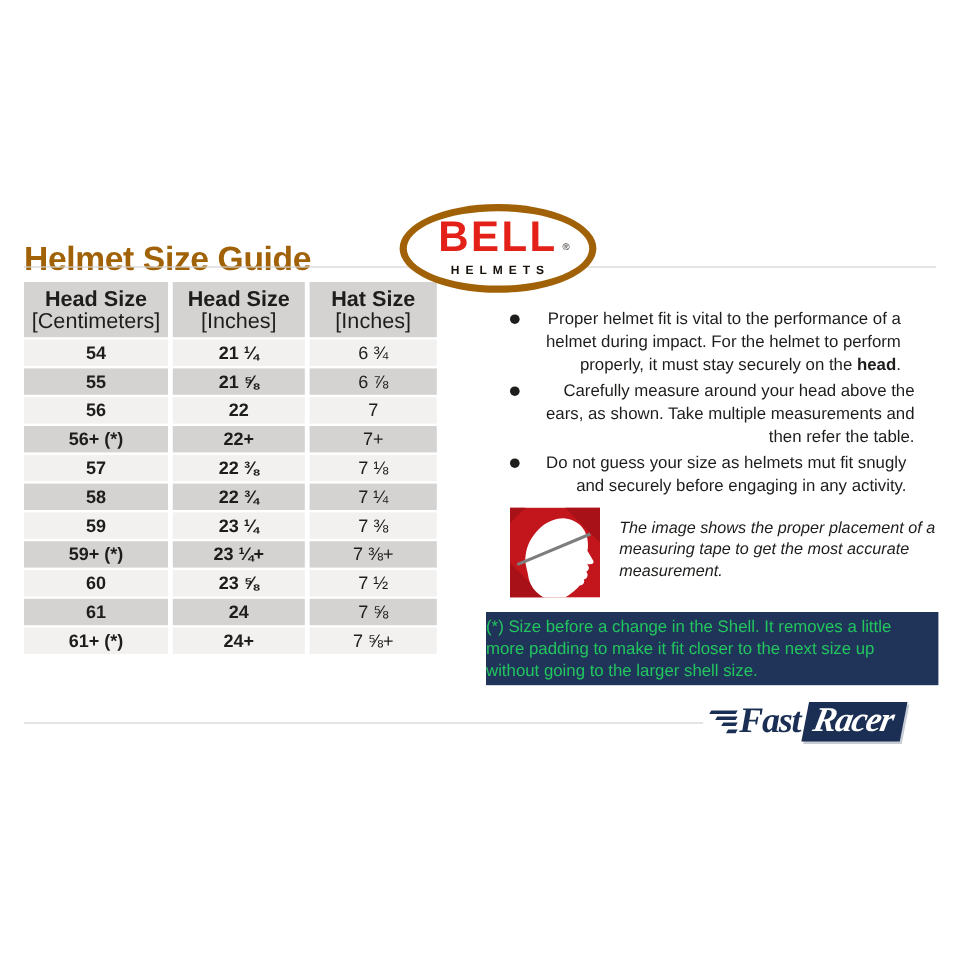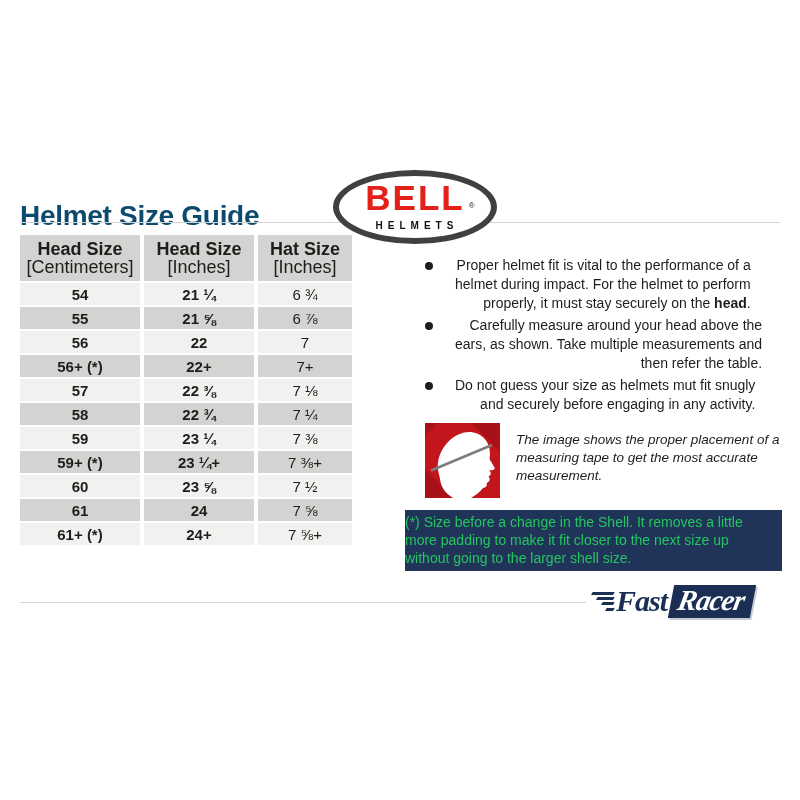--- a/index.html
+++ b/index.html
@@ -1,42 +1,42 @@
 <!DOCTYPE html>
 <html><head>
 <meta charset="utf-8">
 <style>
   html,body{margin:0;padding:0;background:#ffffff;}
   body{width:800px;height:800px;position:relative;overflow:hidden;
        font-family:"Liberation Sans","DejaVu Sans",sans-serif;color:#1d1d1b;}
 
   .page-title{position:absolute;left:20px;top:181px;font-size:28px;font-weight:bold;
-              letter-spacing:-0.3px;color:#0c4a6e;}
+              letter-spacing:-0.3px;color:#a16207;}
 
   .divider{position:absolute;height:1px;background:#d3d3d3;}
   .divider-top{left:20px;top:222px;width:760px;}
   .divider-bottom{left:20px;top:602px;width:566px;}
 
   
   .bell-logo{position:absolute;left:333px;top:170px;width:152px;height:62px;background:#fff;
-             border:6px solid #404040;border-radius:50%;z-index:5;
+             border:6px solid #a16207;border-radius:50%;z-index:5;
              display:flex;flex-direction:column;align-items:center;justify-content:center;}
   .bell-word-row{position:relative;line-height:30px;}
   .bell-word{color:#e32119;font-weight:bold;font-size:35px;letter-spacing:2px;
              transform:scaleY(1.02);display:inline-block;}
   .bell-reg{position:absolute;right:-10px;bottom:-1px;font-size:8px;color:#221a14;}
   .bell-sub{color:#16100b;font-size:10px;font-weight:bold;letter-spacing:5px;margin-top:0px;
             padding-left:4px;}
 
   
   .size-table{position:absolute;left:16px;top:233px;border-collapse:separate;border-spacing:4px 2px;}
   .size-table th{background:#d5d3d1;width:120px;height:46px;font-size:18px;vertical-align:middle;
                  text-align:center;padding:0;}
   .size-table th.col2{width:110px;}
-  .size-table th.col3{width:94px;}
+  .size-table th.col3{width:106px;}
   .th-line1{font-weight:bold;display:block;line-height:18px;}
   .th-line2{font-weight:normal;display:block;line-height:18px;}
   .size-table td{height:22px;text-align:center;vertical-align:middle;font-size:15px;padding:0;}
   .size-table tbody tr:nth-child(odd) td{background:#f2f1ef;}
   .size-table tbody tr:nth-child(even) td{background:#d5d3d1;}
   td.c-cm,td.c-in{font-weight:bold;}
   td.c-hat{font-weight:normal;}
 
   
   .bullets{position:absolute;left:420px;top:256px;width:378px;}

